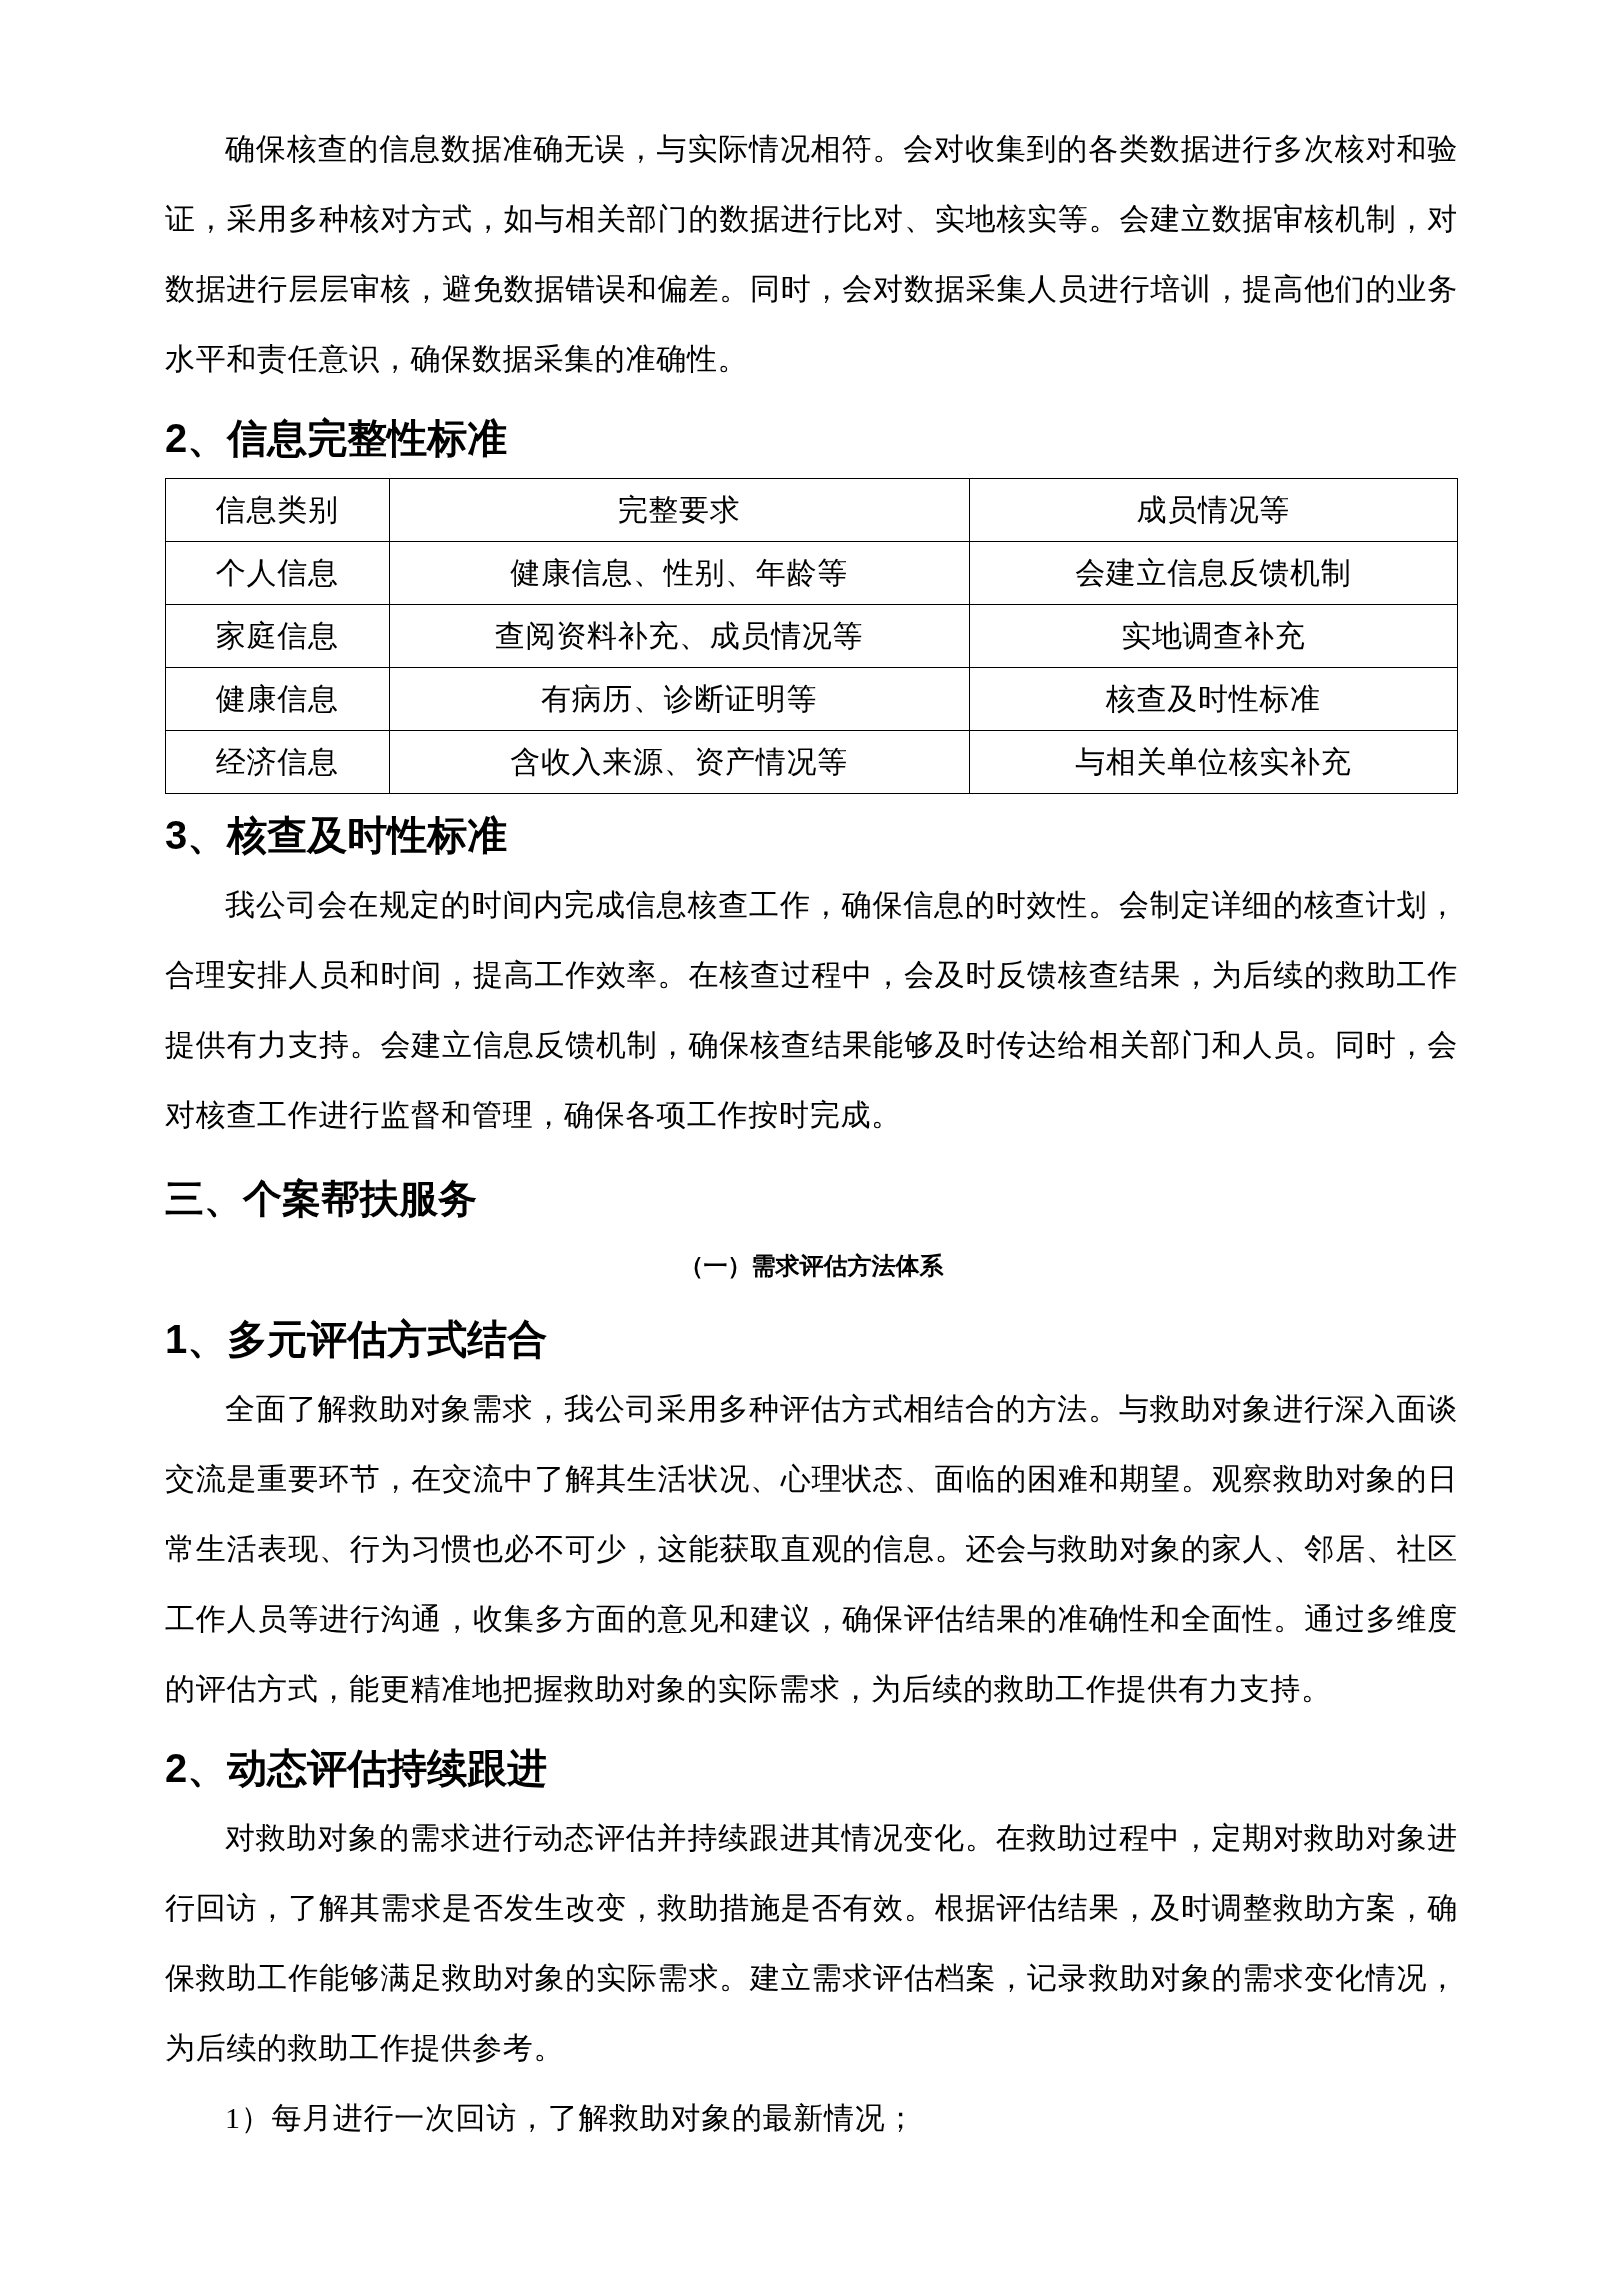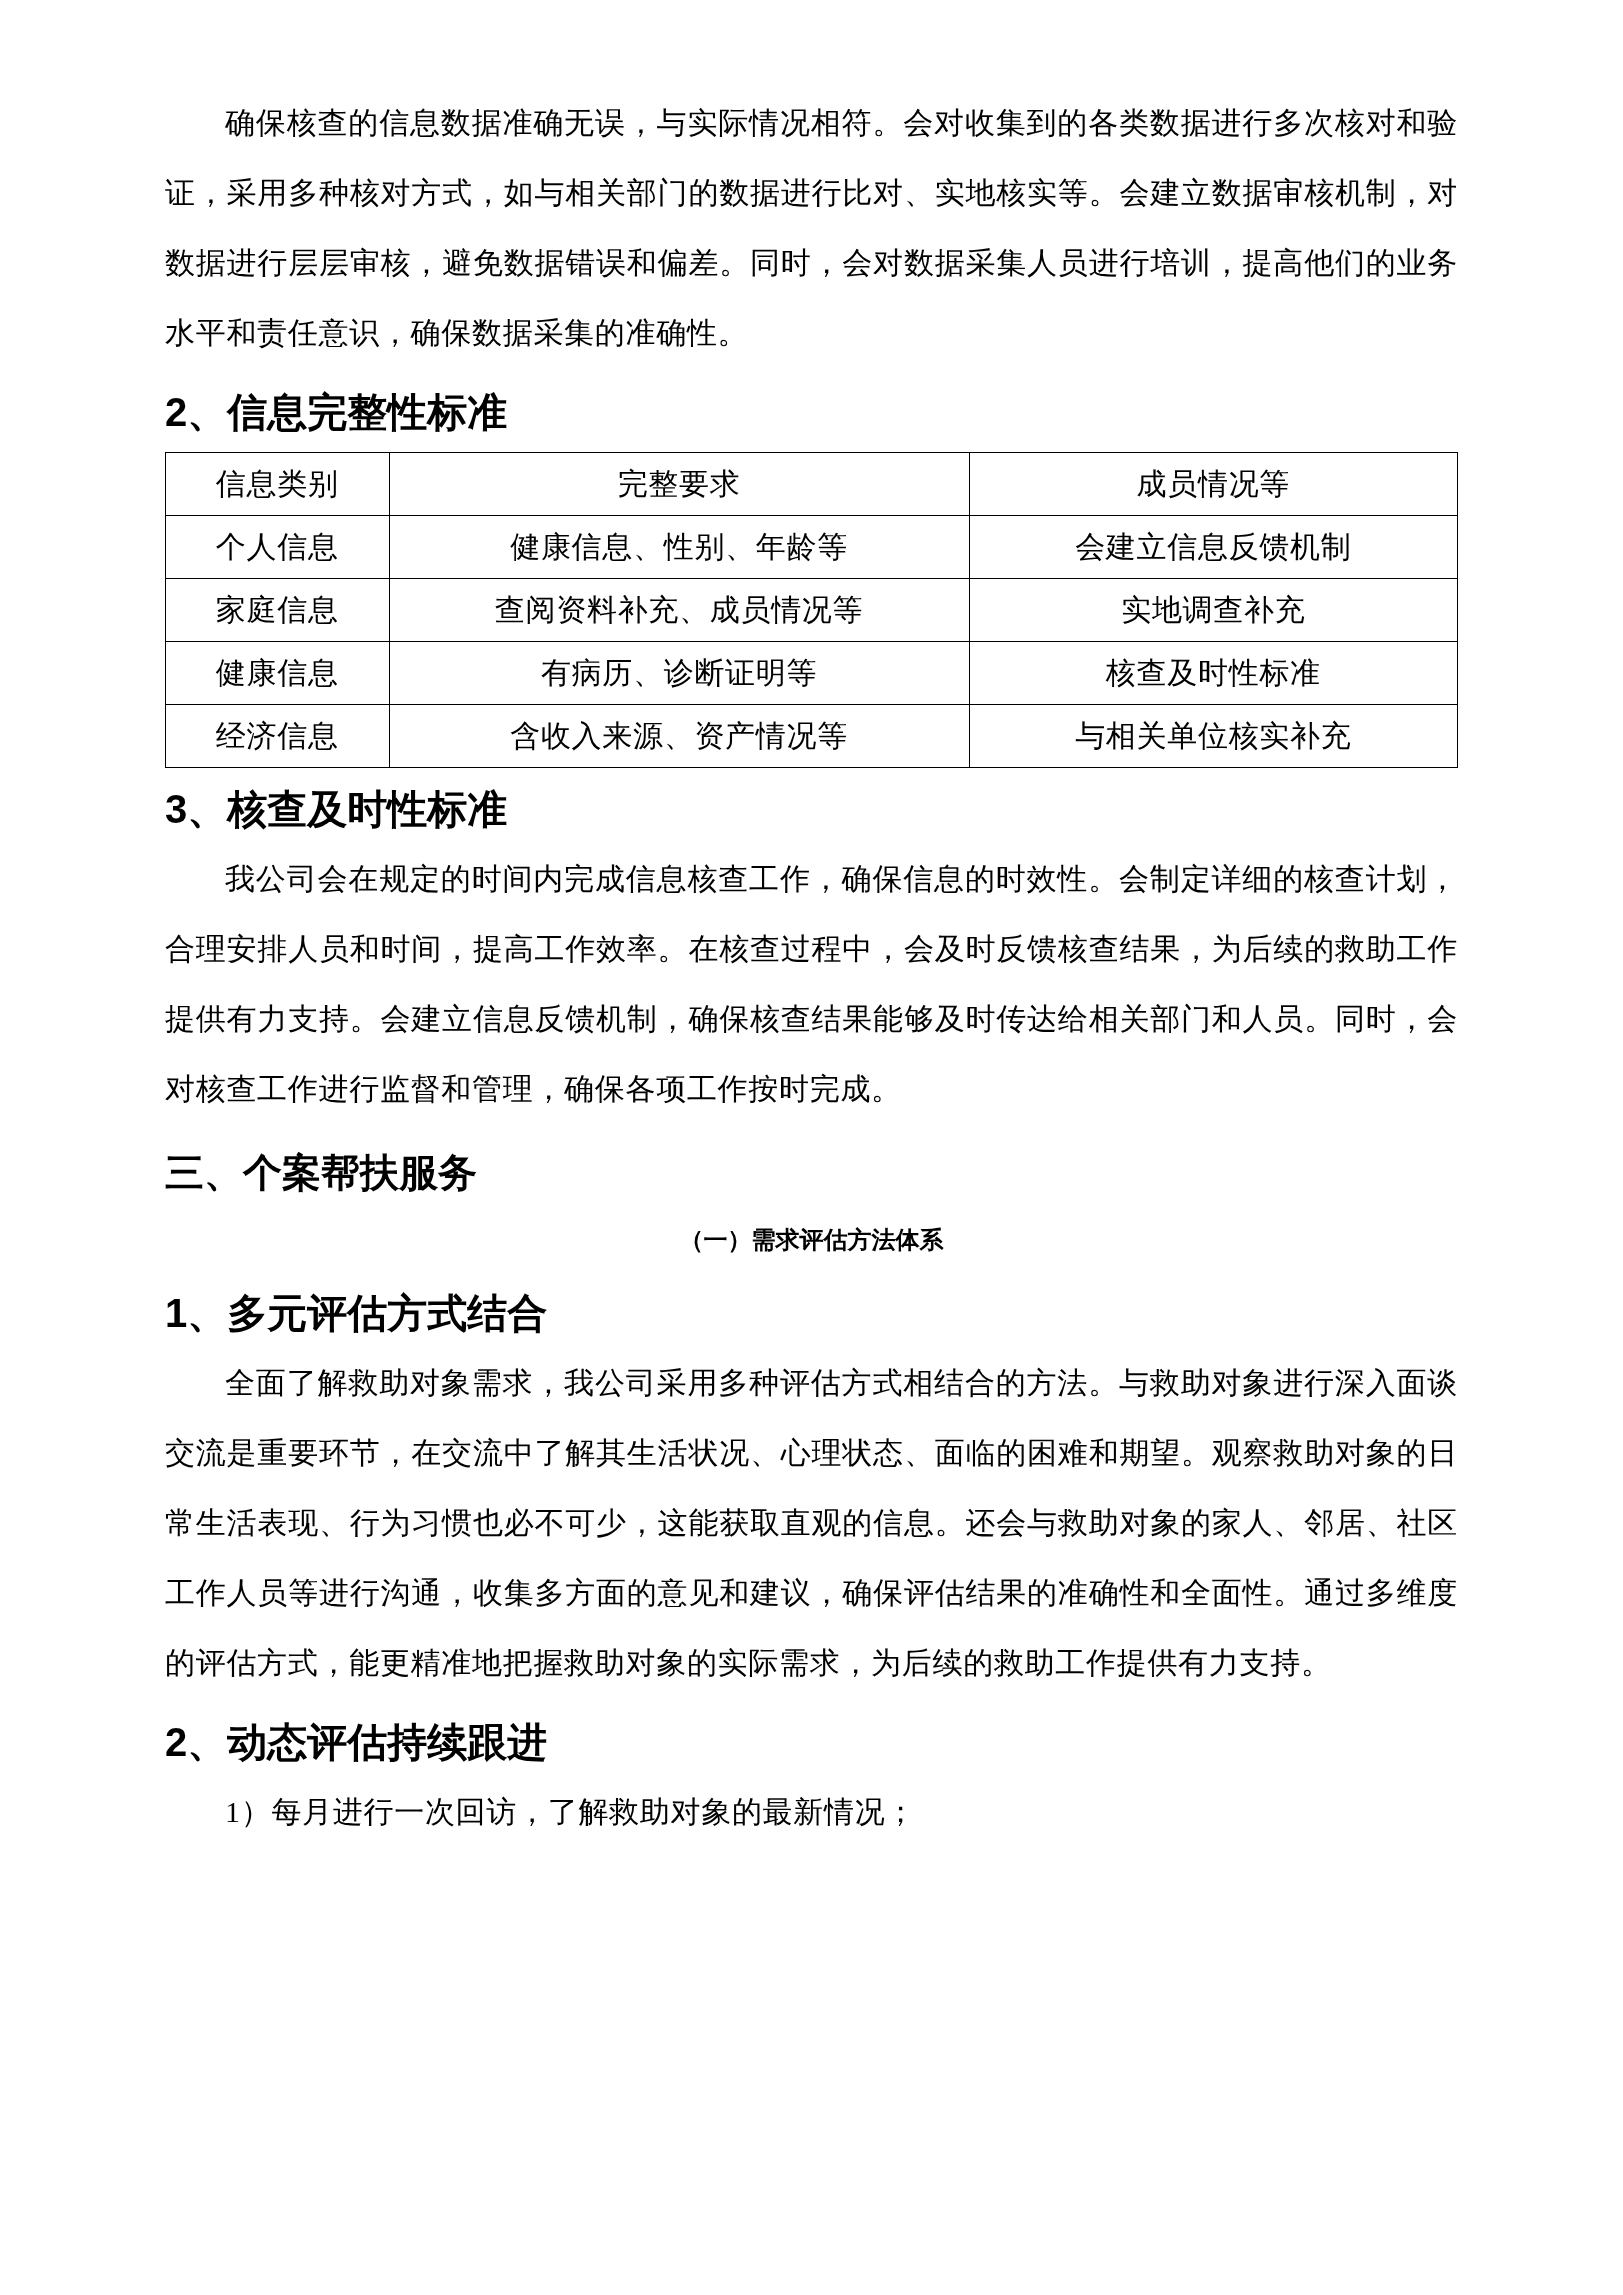--- a/index.html
+++ b/index.html
@@ -6,21 +6,21 @@
     margin: 0;
     padding: 0;
     background: #ffffff;
   }
   .page {
     position: relative;
     width: 1623px;
     height: 2295px;
     background: #ffffff;
     box-sizing: border-box;
-    padding: 88px 165px 0 165px;
+    padding: 114px 165px 0 165px;
     overflow: hidden;
     color: #000000;
     font-family: "Liberation Serif", "DejaVu Serif", serif;
   }
   p.body-para {
     margin: 0;
     font-size: 30px;
     line-height: 70px;
     text-align: justify;
     text-indent: 60px;
@@ -133,17 +133,18 @@
   <div class="h-sec1">三、个案帮扶服务</div>
 
   <div class="h-sec2">（一）需求评估方法体系</div>
 
   <div class="h-num">1、多元评估方式结合</div>
 
   <p class="body-para">全面了解救助对象需求，我公司采用多种评估方式相结合的方法。与救助对象进行深入面谈交流是重要环节，在交流中了解其生活状况、心理状态、面临的困难和期望。观察救助对象的日常生活表现、行为习惯也必不可少，这能获取直观的信息。还会与救助对象的家人、邻居、社区工作人员等进行沟通，收集多方面的意见和建议，确保评估结果的准确性和全面性。通过多维度的评估方式，能更精准地把握救助对象的实际需求，为后续的救助工作提供有力支持。</p>
 
   <div class="h-num">2、动态评估持续跟进</div>
 
+  <p class="body-para">对救助对象的需求进行动态评估并持续跟进其情况变化。在救助过程中，定期对救助对象进行回访，了解其需求是否发生改变，救助措施是否有效。根据评估结果，及时调整救助方案，确保救助工作能够满足救助对象的实际需求。建立需求评估档案，记录救助对象的需求变化情况，为后续的救助工作提供参考。</p>
 
   <p class="body-line">1）每月进行一次回访，了解救助对象的最新情况；</p>
 
 </div>
 
 
 </body></html>

